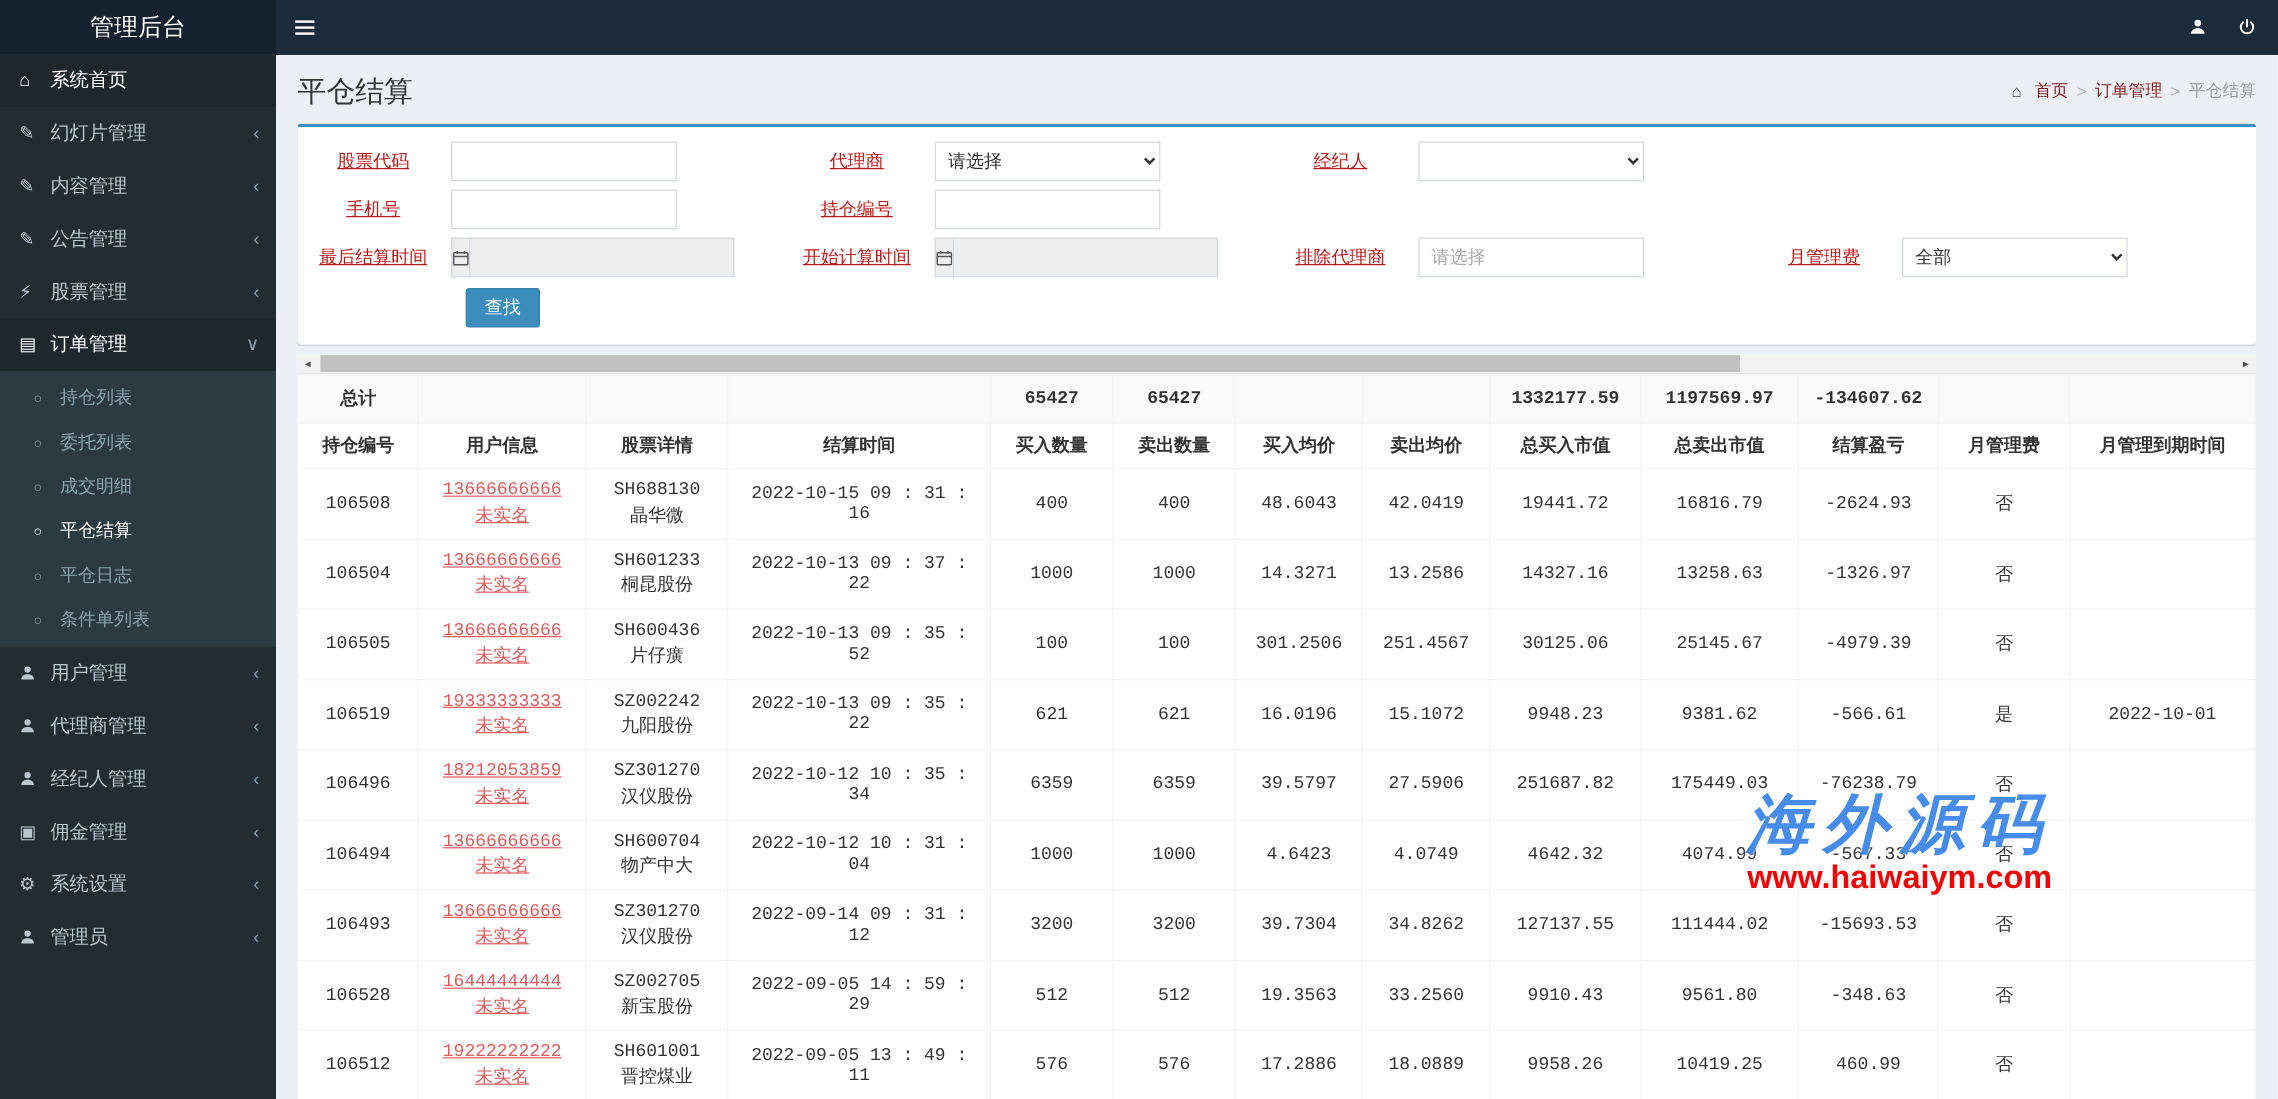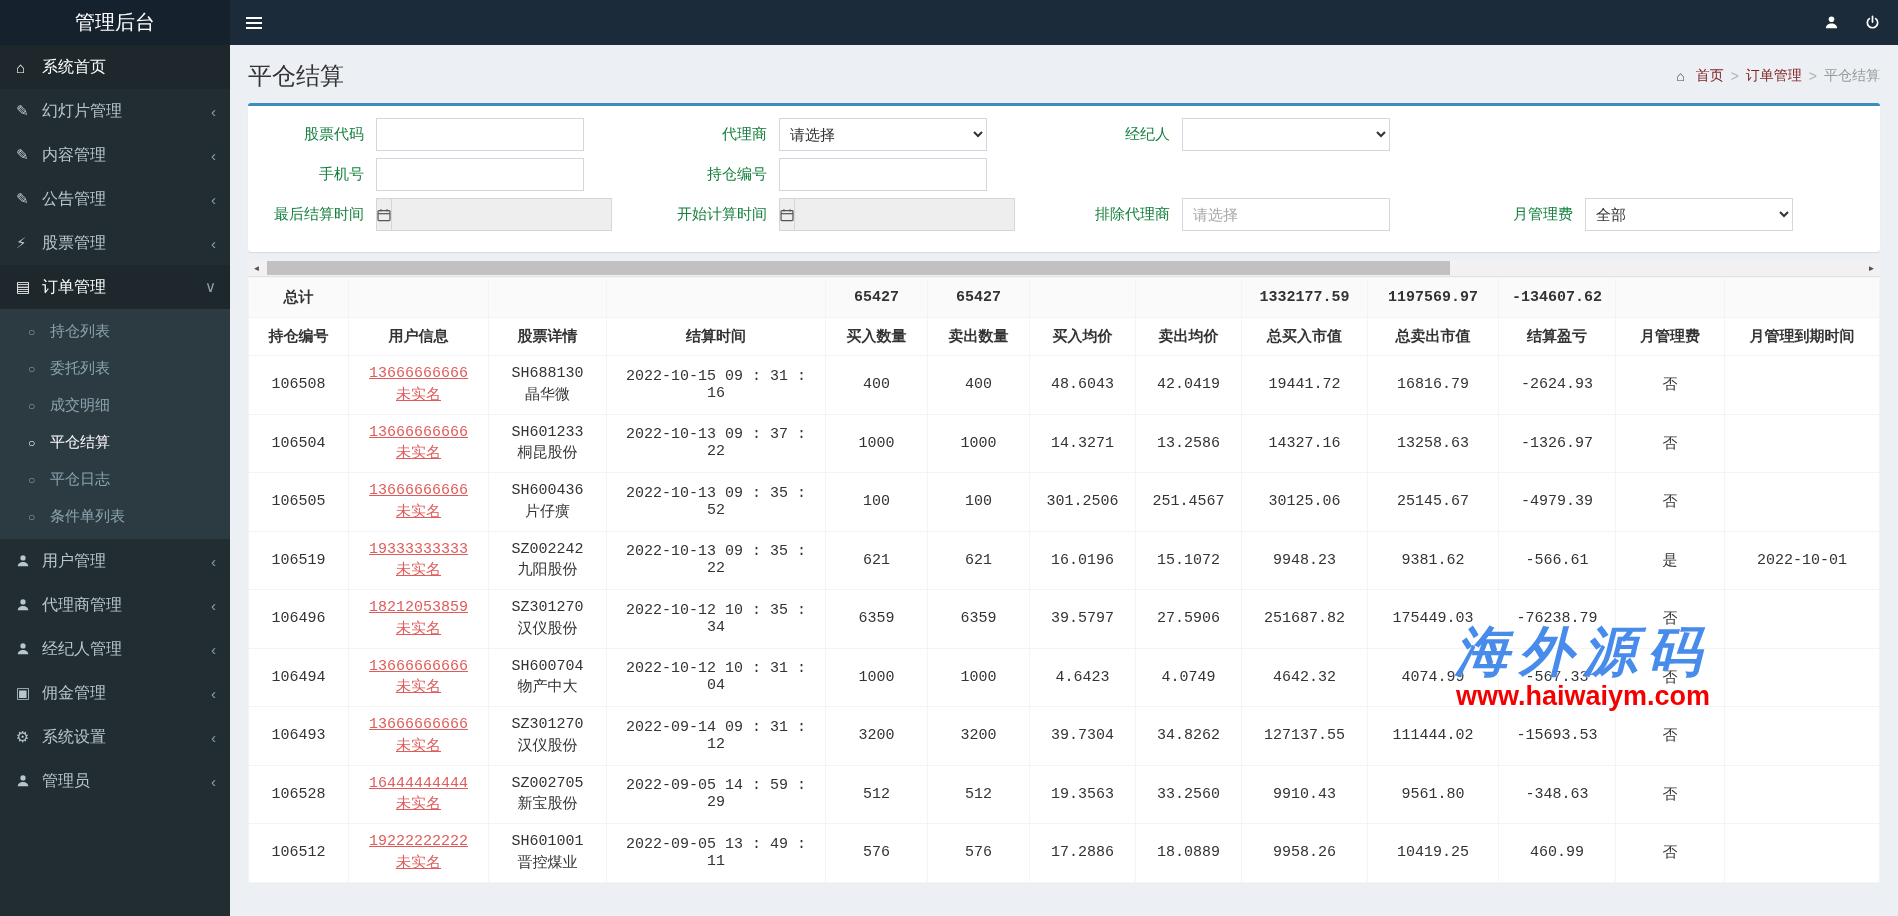--- a/index.html
+++ b/index.html
@@ -35,22 +35,22 @@
   .breadcrumb { font-size:14px; color:#444; display:flex; align-items:center; gap:7px; }
   .breadcrumb a { color:#7f1d1d; text-decoration:none; cursor:pointer; }
   .bc-home-icon { margin-right:4px; color:#444; }
   .bc-sep { color:#b0b0b0; }
   .bc-active { color:#999; }
 
   
   .search-panel { background:#fff; margin:0 18px 8px; border-top:3px solid #3c8dbc; border-radius:3px; box-shadow:0 1px 1px rgba(0,0,0,.1); padding:12px 10px 14px; }
   .f-row { display:grid; grid-template-columns:repeat(4,1fr); margin-bottom:7px; }
   .f-item { display:flex; align-items:center; }
-  .f-item label { width:118px; text-align:right; padding-right:12px; color:#15803d; white-space:nowrap; }
-  .f-input, .f-select { width:208px; height:33px; border:1px solid #d2d6de; border-radius:0; padding:4px 10px; font-size:15px; font-family:inherit; background:#fff; color:#333; }
+  .f-item label { width:118px; text-align:center; padding-right:12px; color:#b91c1c; white-space:nowrap;text-decoration:underline; }
+  .f-input, .f-select { width:188px; height:33px; border:1px solid #d2d6de; border-radius:0; padding:4px 10px; font-size:15px; font-family:inherit; background:#fff; color:#333; }
   .f-input::placeholder { color:#a9a9a9; }
   .f-select { padding:4px 6px; }
   .date-group { display:flex; width:205px; }
   .date-addon { width:38px; height:33px; background:#eee; border:1px solid #d2d6de; border-right:none; display:flex; align-items:center; justify-content:center; cursor:pointer; }
   .date-input { flex:1; width:auto; background:#eee; }
   .f-actions { margin-top:9px; }
   .btn-search { margin-left:130px; background:#3c8dbc; border:1px solid #367fa9; color:#fff; font-size:15px; font-family:inherit; padding:6px 15px; border-radius:3px; cursor:pointer; }
 
   
   .table-box { position:relative; background:#fff; margin:0 18px; }
@@ -278,20 +278,23 @@
         </div>
       </div>
       <div class="f-item">
         <label>排除代理商</label>
         <input class="f-input" type="text" placeholder="请选择" style="">
       </div>
       <div class="f-item">
         <label>月管理费</label>
         <select class="f-select"><option>全部</option></select>
       </div>
+    </div>
+    <div class="f-actions">
+      <button class="btn-search">查找</button>
     </div>
   </div>
 
   <div class="table-box">
     <div class="hscroll">
       <span class="hs-arrow">◄</span>
       <div class="hs-track">
           <div class="hs-thumb"></div>
         </div>
       <span class="hs-arrow">►</span>

